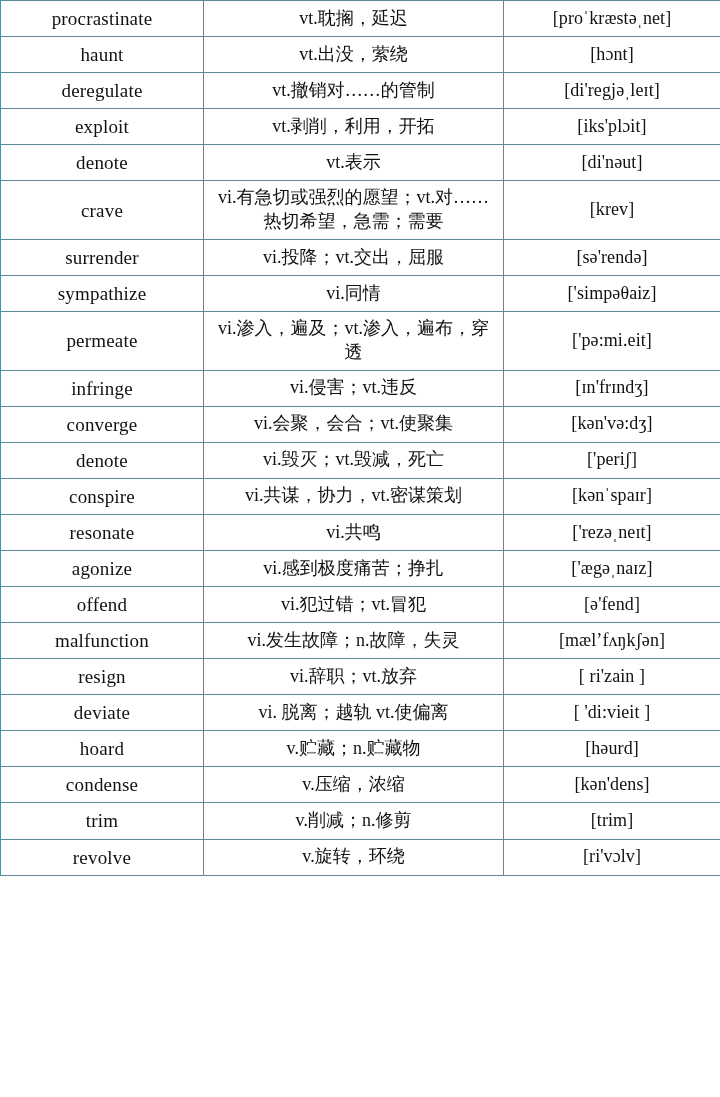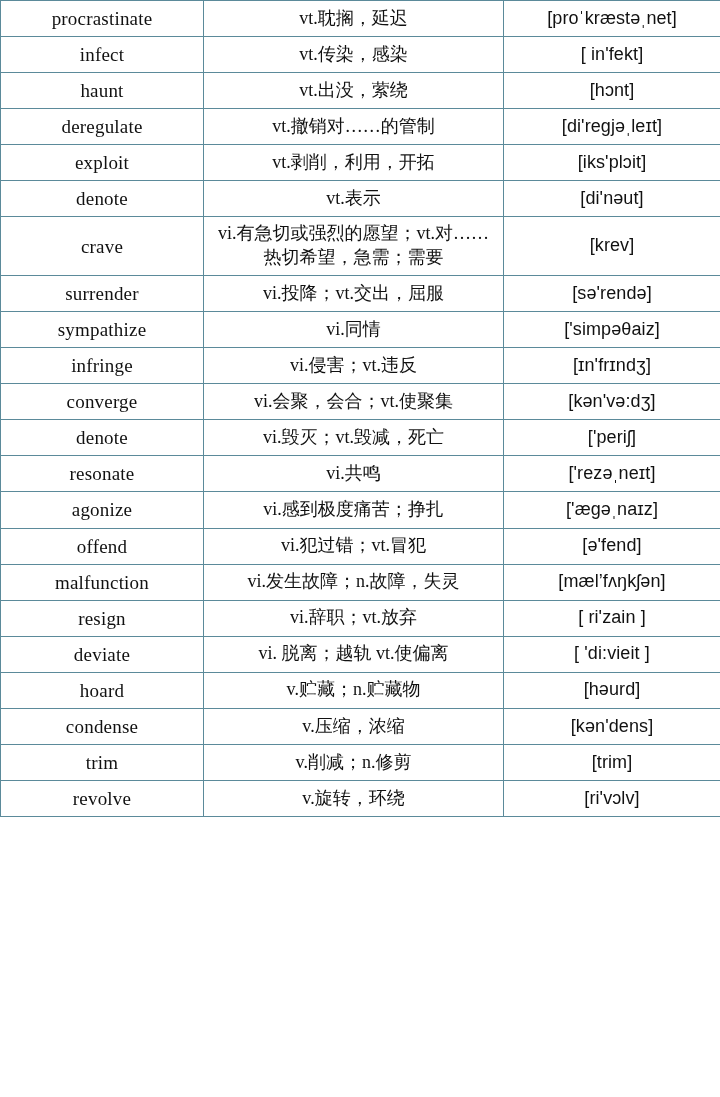--- a/index.html
+++ b/index.html
@@ -31,21 +31,21 @@
   }
   td.word {
     font-size: 19px;
     letter-spacing: 0.2px;
   }
   td.def {
     font-size: 18px;
   }
   td.ipa {
     font-size: 18px;
-    font-family: Liberation Sans, sans-serif;
+    font-family: Liberation Serif, serif;
     letter-spacing: 0.1px;
   }
   
   table.vocab tr:first-child td {
     border-top: 1px solid #5b8a9a;
   }
 </style>
 </head>
 <body>
 
@@ -53,25 +53,20 @@
   <colgroup>
     <col class="c-word">
     <col class="c-def">
     <col class="c-ipa">
   </colgroup>
   <tbody>
       <tr>
         <td class="word">procrastinate</td>
         <td class="def">vt.耽搁，延迟</td>
         <td class="ipa">[proˈkræstəˌnet]</td>
-      </tr>
-      <tr>
-        <td class="word">infect</td>
-        <td class="def">vt.传染，感染</td>
-        <td class="ipa">[ in'fekt]</td>
       </tr>
       <tr>
         <td class="word">haunt</td>
         <td class="def">vt.出没，萦绕</td>
         <td class="ipa">[hɔnt]</td>
       </tr>
       <tr>
         <td class="word">deregulate</td>
         <td class="def">vt.撤销对……的管制</td>
         <td class="ipa">[di'regjəˌleɪt]</td>
@@ -95,33 +90,43 @@
         <td class="word">surrender</td>
         <td class="def">vi.投降；vt.交出，屈服</td>
         <td class="ipa">[sə'rendə]</td>
       </tr>
       <tr>
         <td class="word">sympathize</td>
         <td class="def">vi.同情</td>
         <td class="ipa">['simpəθaiz]</td>
       </tr>
       <tr>
+        <td class="word">permeate</td>
+        <td class="def">vi.渗入，遍及；vt.渗入，遍布，穿透</td>
+        <td class="ipa">['pə:mi.eit]</td>
+      </tr>
+      <tr>
         <td class="word">infringe</td>
         <td class="def">vi.侵害；vt.违反</td>
         <td class="ipa">[ɪn'frɪndʒ]</td>
       </tr>
       <tr>
         <td class="word">converge</td>
         <td class="def">vi.会聚，会合；vt.使聚集</td>
         <td class="ipa">[kən'və:dʒ]</td>
       </tr>
       <tr>
         <td class="word">denote</td>
         <td class="def">vi.毁灭；vt.毁减，死亡</td>
         <td class="ipa">['periʃ]</td>
+      </tr>
+      <tr>
+        <td class="word">conspire</td>
+        <td class="def">vi.共谋，协力，vt.密谋策划</td>
+        <td class="ipa">[kənˈspaɪr]</td>
       </tr>
       <tr>
         <td class="word">resonate</td>
         <td class="def">vi.共鸣</td>
         <td class="ipa">['rezəˌneɪt]</td>
       </tr>
       <tr>
         <td class="word">agonize</td>
         <td class="def">vi.感到极度痛苦；挣扎</td>
         <td class="ipa">['ægəˌnaɪz]</td>

